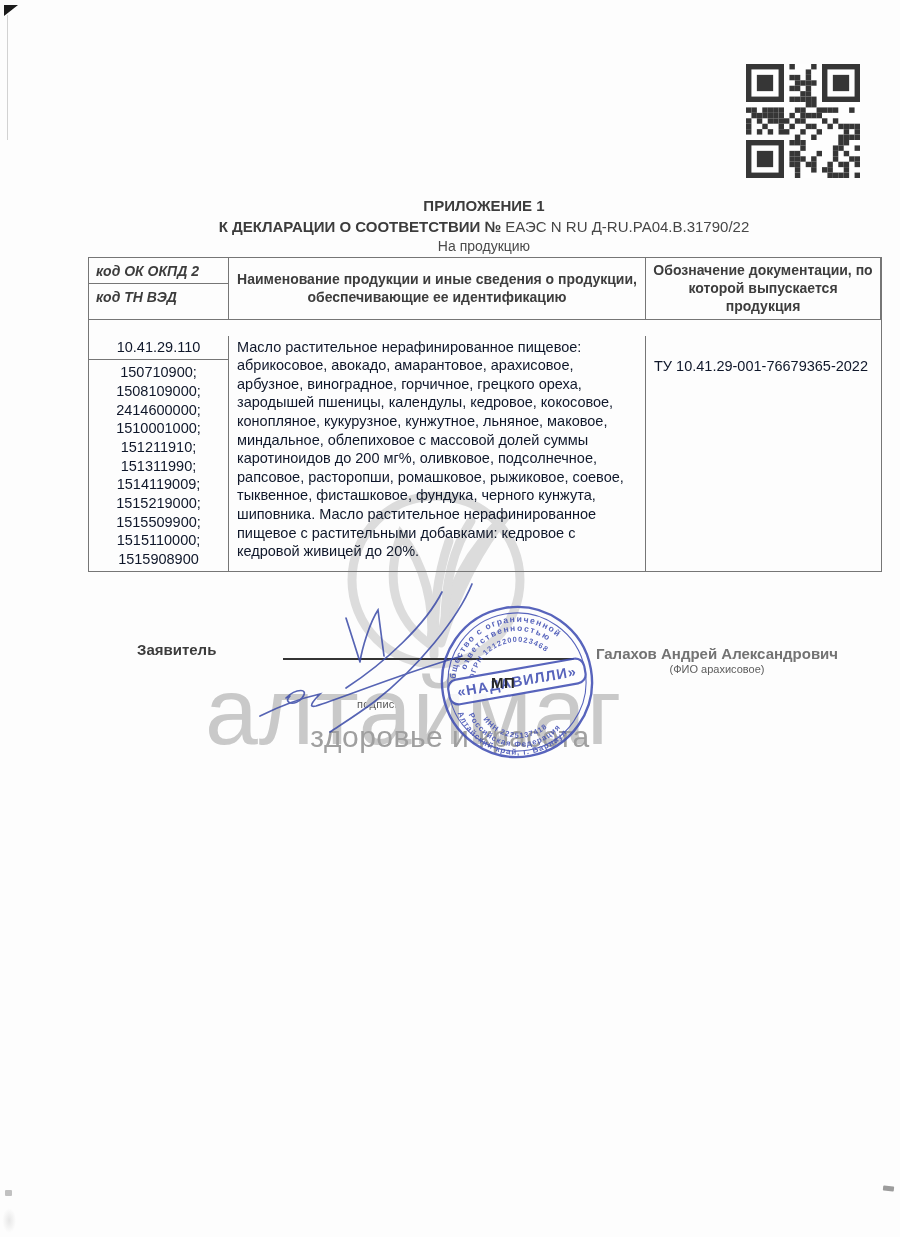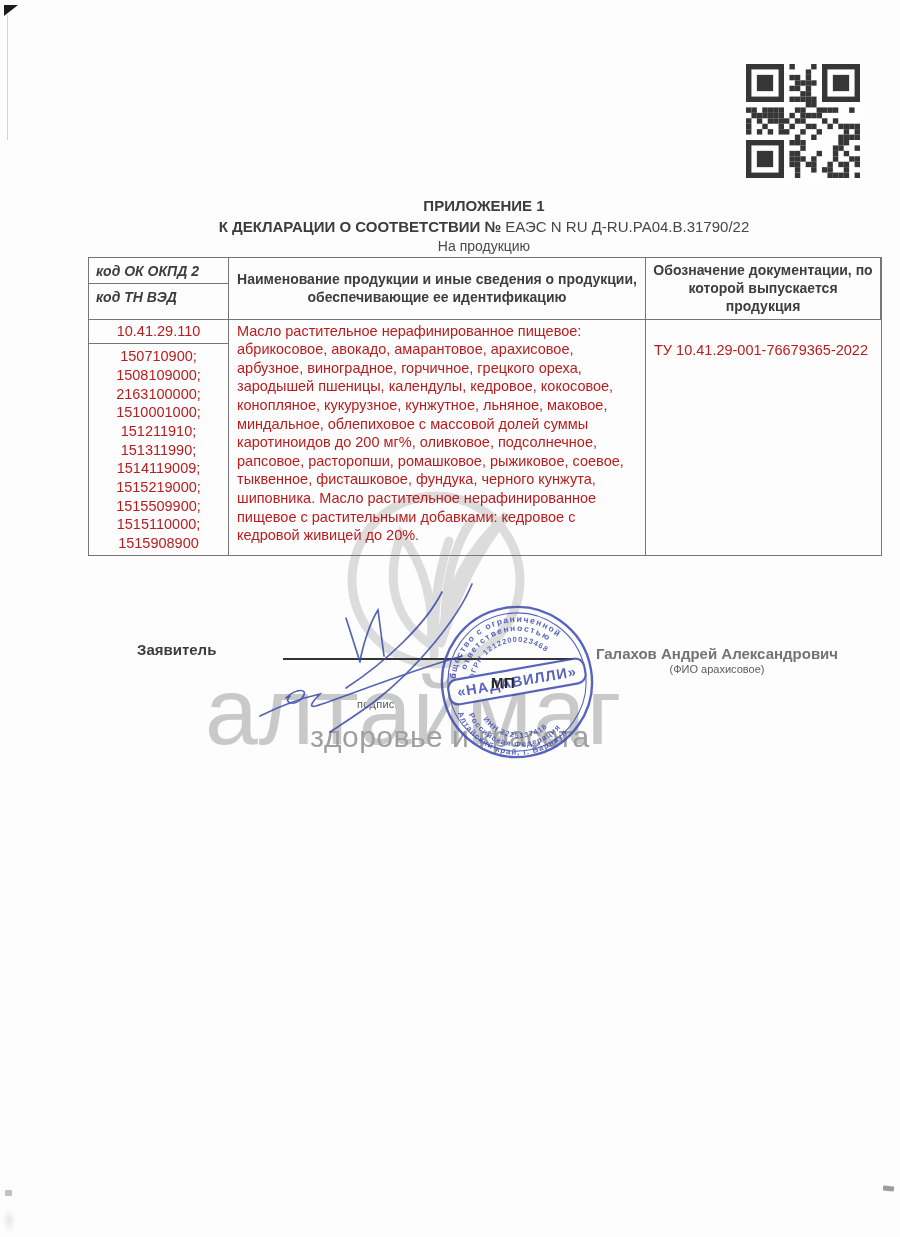--- a/index.html
+++ b/index.html
@@ -31,21 +31,21 @@
   
   .tbl{position:absolute;left:88px;top:257px;width:792px;border:1.5px solid #767676;
     display:grid;grid-template-columns:140px 417px auto;background:transparent;}
   .tbl .cell{border-right:1.5px solid #767676;}
   .tbl .cell:last-child{border-right:none;}
   .th{border-bottom:1.5px solid #767676;font-weight:bold;font-size:14px;color:#3d3d3d;
     display:flex;align-items:center;justify-content:center;text-align:center;line-height:1.3;padding:3px 6px;}
   .th.codes-hd{display:block;padding:0;text-align:left;font-style:italic;}
   .th.codes-hd .l1,.th.codes-hd .l2{padding:4px 4px 3px 7px;}
   .th.codes-hd .l1{border-bottom:1.5px solid #767676;}
-  .td{font-size:14.5px;line-height:18.6px;color:#b91c1c;padding:2px 7px 10px 8px;}
+  .td{font-size:14.5px;line-height:18.6px;color:#0f172a;padding:2px 7px 10px 8px;margin-top:16px;}
   .td.codes{padding:0;text-align:center;}
   .okpd{border-bottom:1.5px solid #767676;padding:2px 0 3px 0;font-size:14.5px;}
   .tnved{padding-top:3px;font-size:14.5px;line-height:18.7px;}
   .td.docs p{margin:0 0 0 0;}
   .td.docs .tu{margin-top:19px;}
 
   
   .applicant{position:absolute;left:137px;top:641px;font-size:15px;font-weight:bold;color:#3c3c3c;}
   .sig-line{position:absolute;left:283px;top:658px;width:291px;height:1.6px;background:#343434;}
   .sig-caption{position:absolute;left:357px;top:698px;font-size:11px;color:#585858;letter-spacing:.3px;}
@@ -245,21 +245,21 @@
         <div class="l2">код ТН ВЭД</div>
       </div>
       <div class="cell th">Наименование продукции и иные сведения о продукции, обеспечивающие ее идентификацию</div>
       <div class="cell th">Обозначение документации, по которой выпускается продукция</div>
 
       <div class="cell td codes">
         <div class="okpd">10.41.29.110</div>
         <div class="tnved">
             <div>150710900;</div>
             <div>1508109000;</div>
-            <div>2163100000;</div>
+            <div>2414600000;</div>
             <div>1510001000;</div>
             <div>151211910;</div>
             <div>151311990;</div>
             <div>1514119009;</div>
             <div>1515219000;</div>
             <div>1515509900;</div>
             <div>1515110000;</div>
             <div>1515908900</div>
           </div>
       </div>

